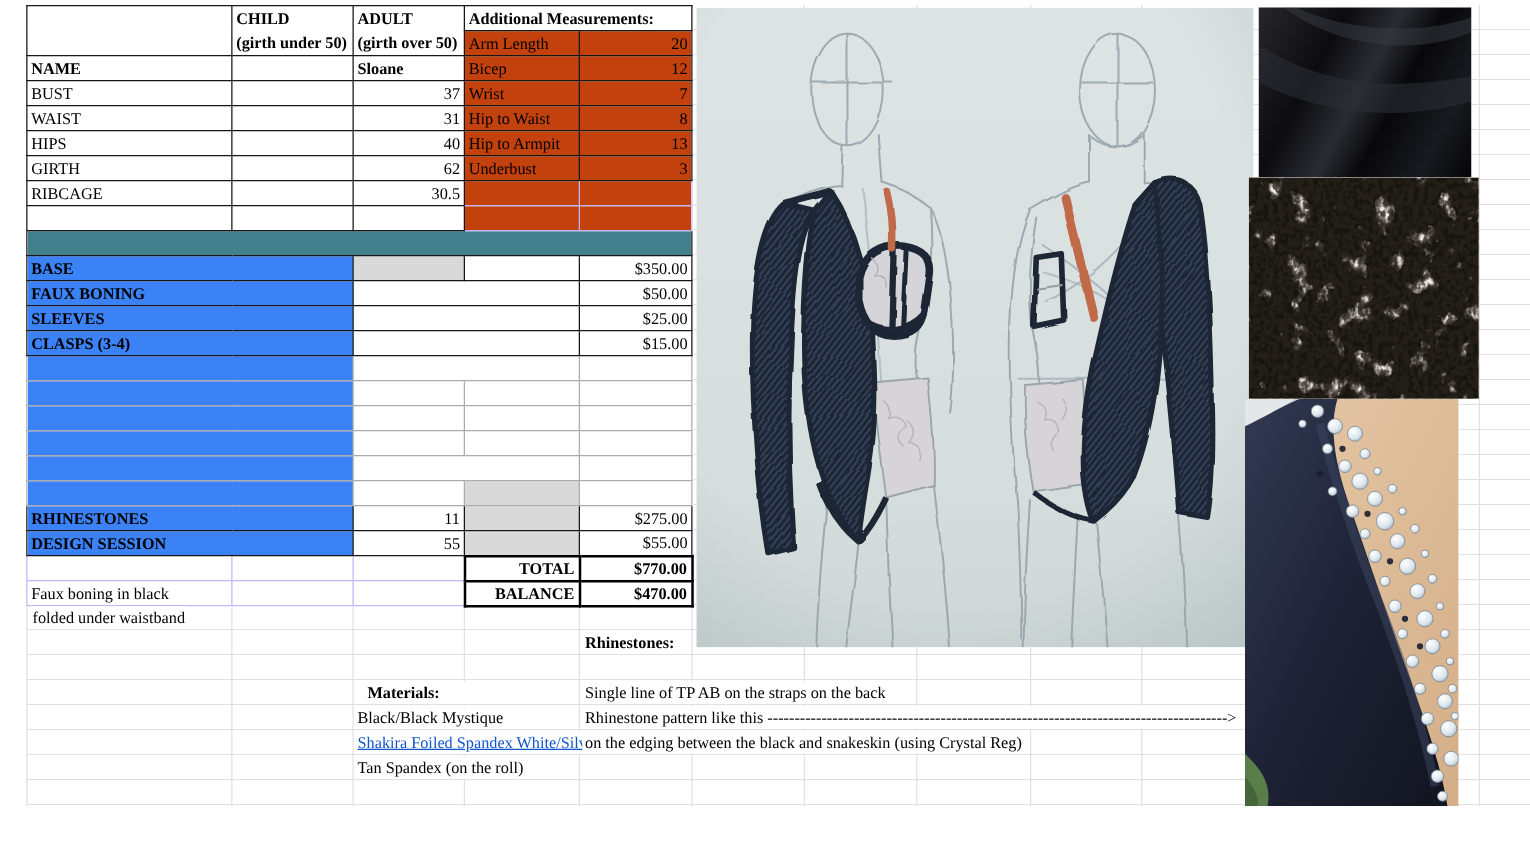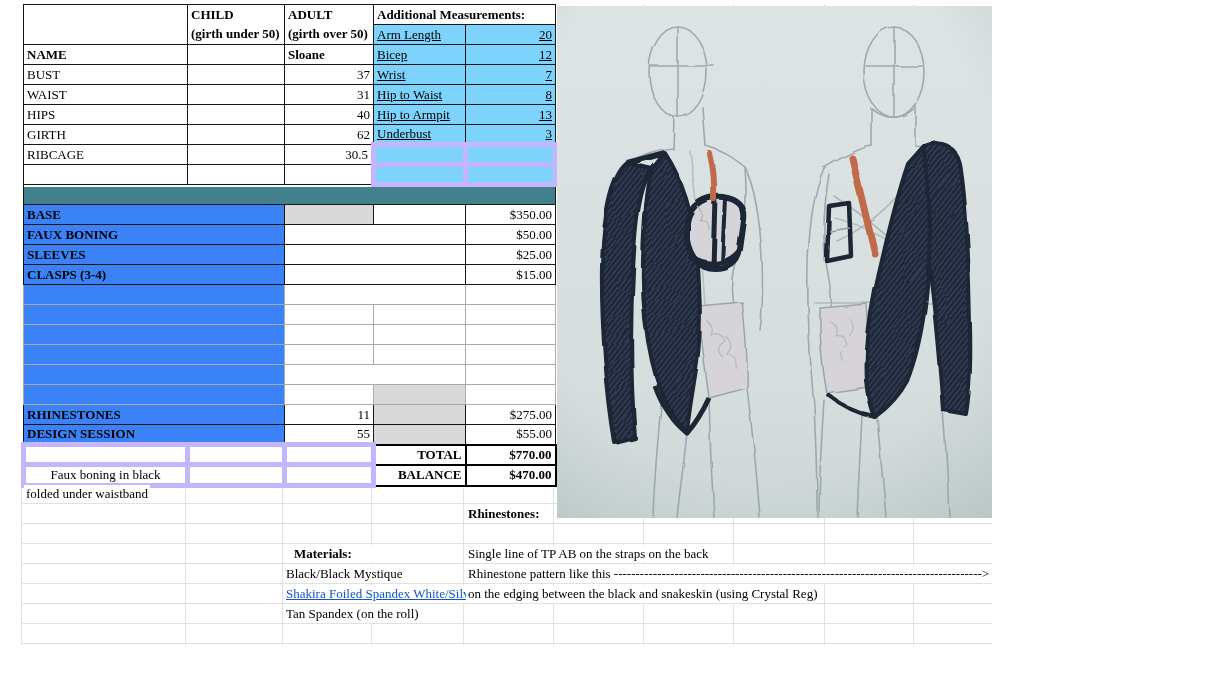--- a/index.html
+++ b/index.html
@@ -1,37 +1,37 @@
 <!DOCTYPE html>
 <html><head>
 <meta charset="utf-8">
 <style>
   html,body { margin:0; padding:0; background:#fff; }
-  #app { position:relative; width:992px; height:686px; background:#fff; overflow:hidden;
+  #app { position:relative; width:1224px; height:686px; background:#fff; overflow:hidden;
          font-family:"Liberation Serif","DejaVu Serif",serif; font-size:13px; color:#000; }
 
   
   #grid { position:absolute; left:21px; top:4px; width:1203px; height:641px; z-index:0;
           background-image:repeating-linear-gradient(to bottom, transparent 0, transparent 19px, #e1e1e1 19px, #e1e1e1 20px); }
   .vline { position:absolute; top:0; width:1px; height:641px; background:#e1e1e1; }
 
   
   table.main { position:absolute; left:21px; top:4px; z-index:1; border-collapse:collapse;
                table-layout:fixed; background:#fff; }
   td { height:20px; padding:0 3px; box-sizing:border-box; overflow:hidden; white-space:nowrap;
        font-size:13px; vertical-align:middle; }
   .b  { border:1px solid #161616; }
-  .lb { border:5px solid #c4b5fd;text-align:center; }
+  .lb { border:1px solid #c4b5fd; }
   .mb { border:1px solid #ababab; }
   .tb { border:2px solid #000; }
   .bd { font-weight:bold; }
   .rt { text-align:right; }
   .bgblue { background:#3b82f6; }
   .bggray { background:#d9d9d9; }
-  .bglg   { background:#7dd3fc;text-decoration:underline; }
+  .bglg   { background:#c2410c; }
   .teal   { background:#43808d; border:1px solid #161616; }
   .hdr2 span { display:block; line-height:19px; font-weight:bold; }
 
   
   .note { position:absolute; height:18px; line-height:18px; background:#fff; white-space:nowrap;
           z-index:2; padding:0 2px; overflow:visible; }
   .clip { overflow:hidden; }
   a.cell-link { color:#1155cc; text-decoration:underline; }
 
   

